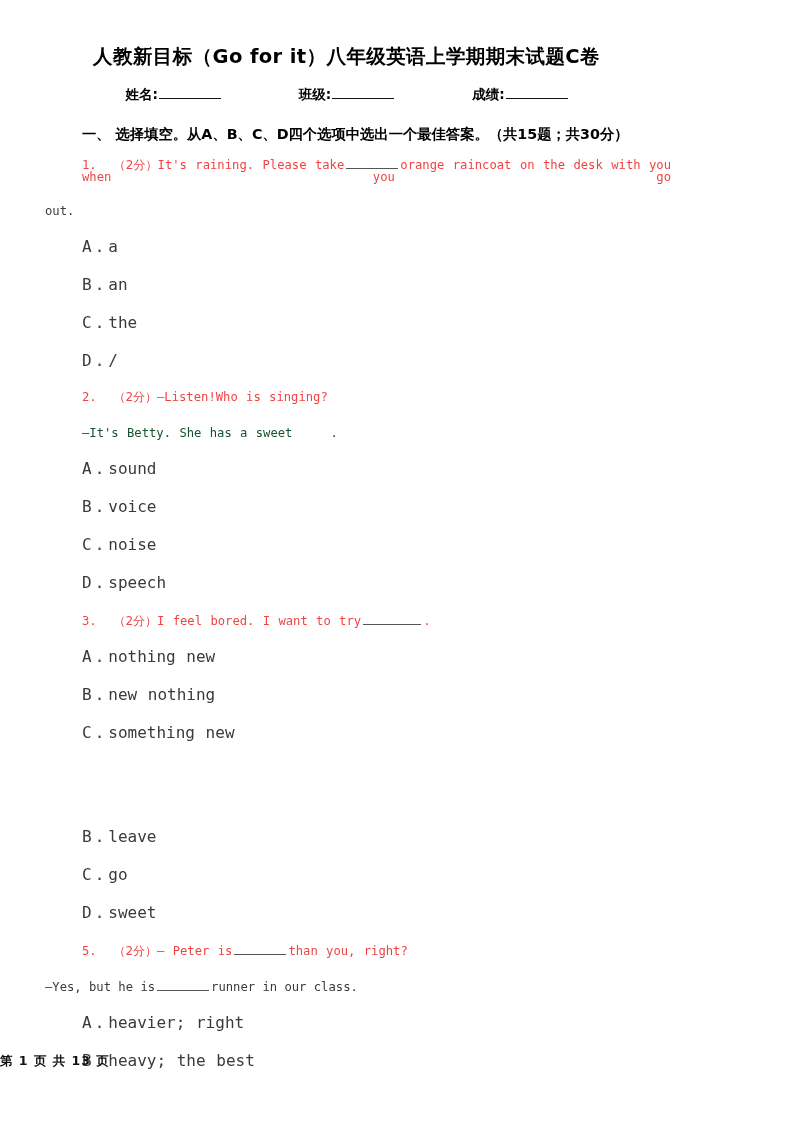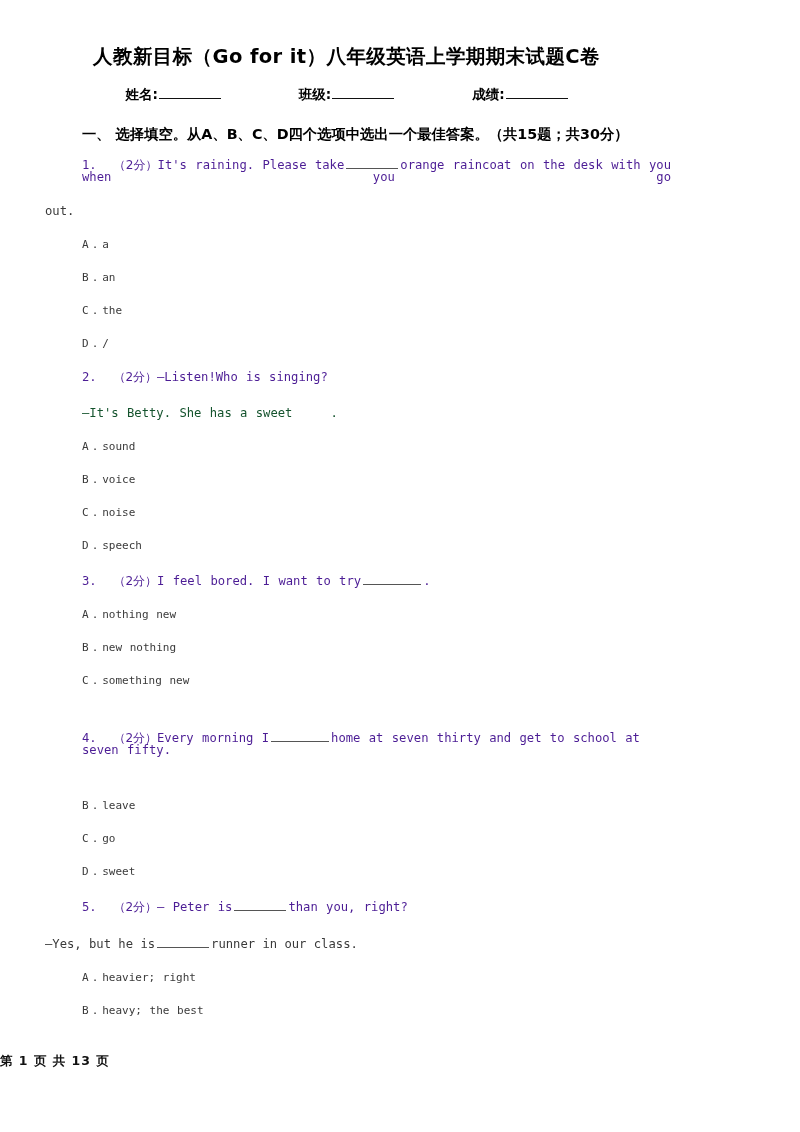--- a/index.html
+++ b/index.html
@@ -81,21 +81,21 @@
     padding-left: 82px;
     padding-right: 22px;
     margin-top: 11px;
   }
   .question {
     margin: 0;
   }
   .q-stem {
     font-family: "DejaVu Sans Mono", "Liberation Mono", monospace;
     font-size: 12.2px;
-    color: #4c1d95;
+    color: #ef4444;
     line-height: 1.0;
     margin: 0;
     padding: 0;
     text-align: justify;
     text-align-last: justify;
     word-spacing: 1px;
     white-space: normal;
   }
   .q-stem.nojustify {
     text-align: left;
@@ -132,21 +132,21 @@
     font-size: 12.2px;
     color: #3a3a3a;
     margin: 0;
     padding: 0;
     line-height: 1.0;
     margin-left: -37px;
   }
 
   .option {
     font-family: "DejaVu Sans Mono", "Liberation Mono", monospace;
-    font-size: 11px;
+    font-size: 16px;
     color: #3a3a3a;
     margin: 0;
     padding: 0;
     line-height: 1.0;
     word-spacing: 1px;
   }
   .opt-key { letter-spacing: 0px; }
   .opt-dot { margin: 0 4px 0 3px; }
 
   
@@ -233,21 +233,20 @@
       <p class="option"><span class="opt-key">A</span><span class="opt-dot">.</span><span>nothing new</span></p>
       <div class="sp-o"></div>
       <p class="option"><span class="opt-key">B</span><span class="opt-dot">.</span><span>new nothing</span></p>
       <div class="sp-o"></div>
       <p class="option"><span class="opt-key">C</span><span class="opt-dot">.</span><span>something new</span></p>
       <div class="sp-o"></div>
       <div class="sp-o"></div>
     </div>
 
     <div class="question">
-      <p class="q-stem nojustify"><span class="q-num">4.</span>&nbsp;&nbsp;<span class="q-score">（2分）</span><span>Every morning I</span><span class="blank-inline blank-lg"></span><span>home at seven thirty and get to school at seven fifty.</span></p>
       <div class="sp-q"></div>
 
       <div class="sp-o"></div>
       <p class="option"><span class="opt-key">B</span><span class="opt-dot">.</span><span>leave</span></p>
       <div class="sp-o"></div>
       <p class="option"><span class="opt-key">C</span><span class="opt-dot">.</span><span>go</span></p>
       <div class="sp-o"></div>
       <p class="option"><span class="opt-key">D</span><span class="opt-dot">.</span><span>sweet</span></p>
       <div class="sp-o"></div>
     </div>

